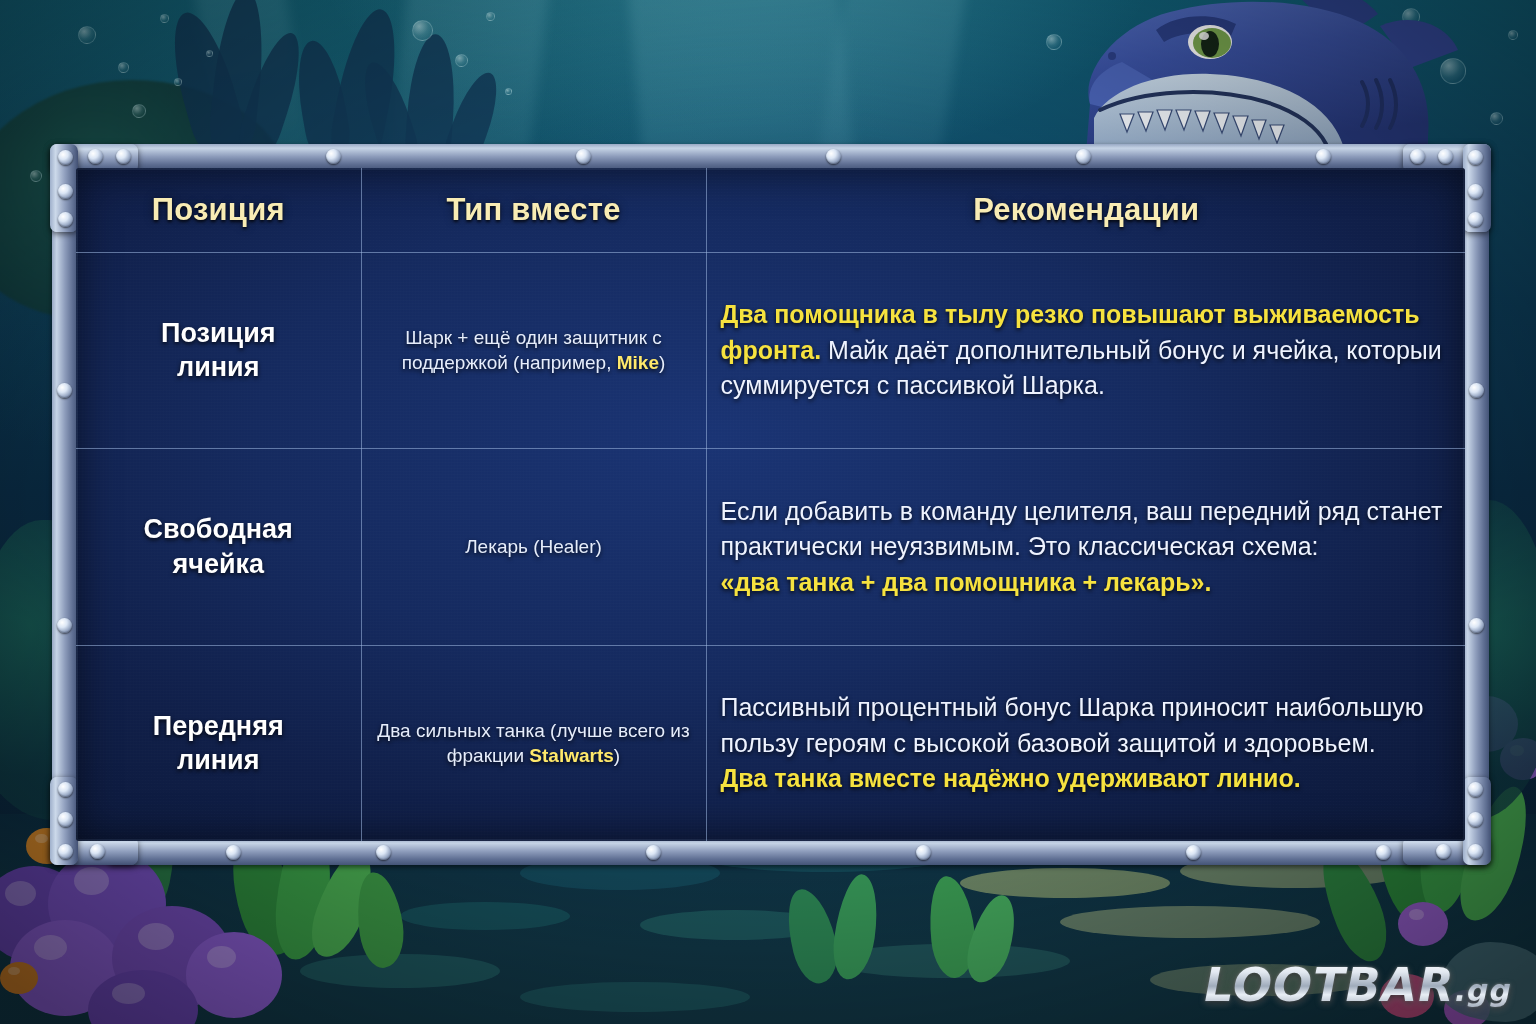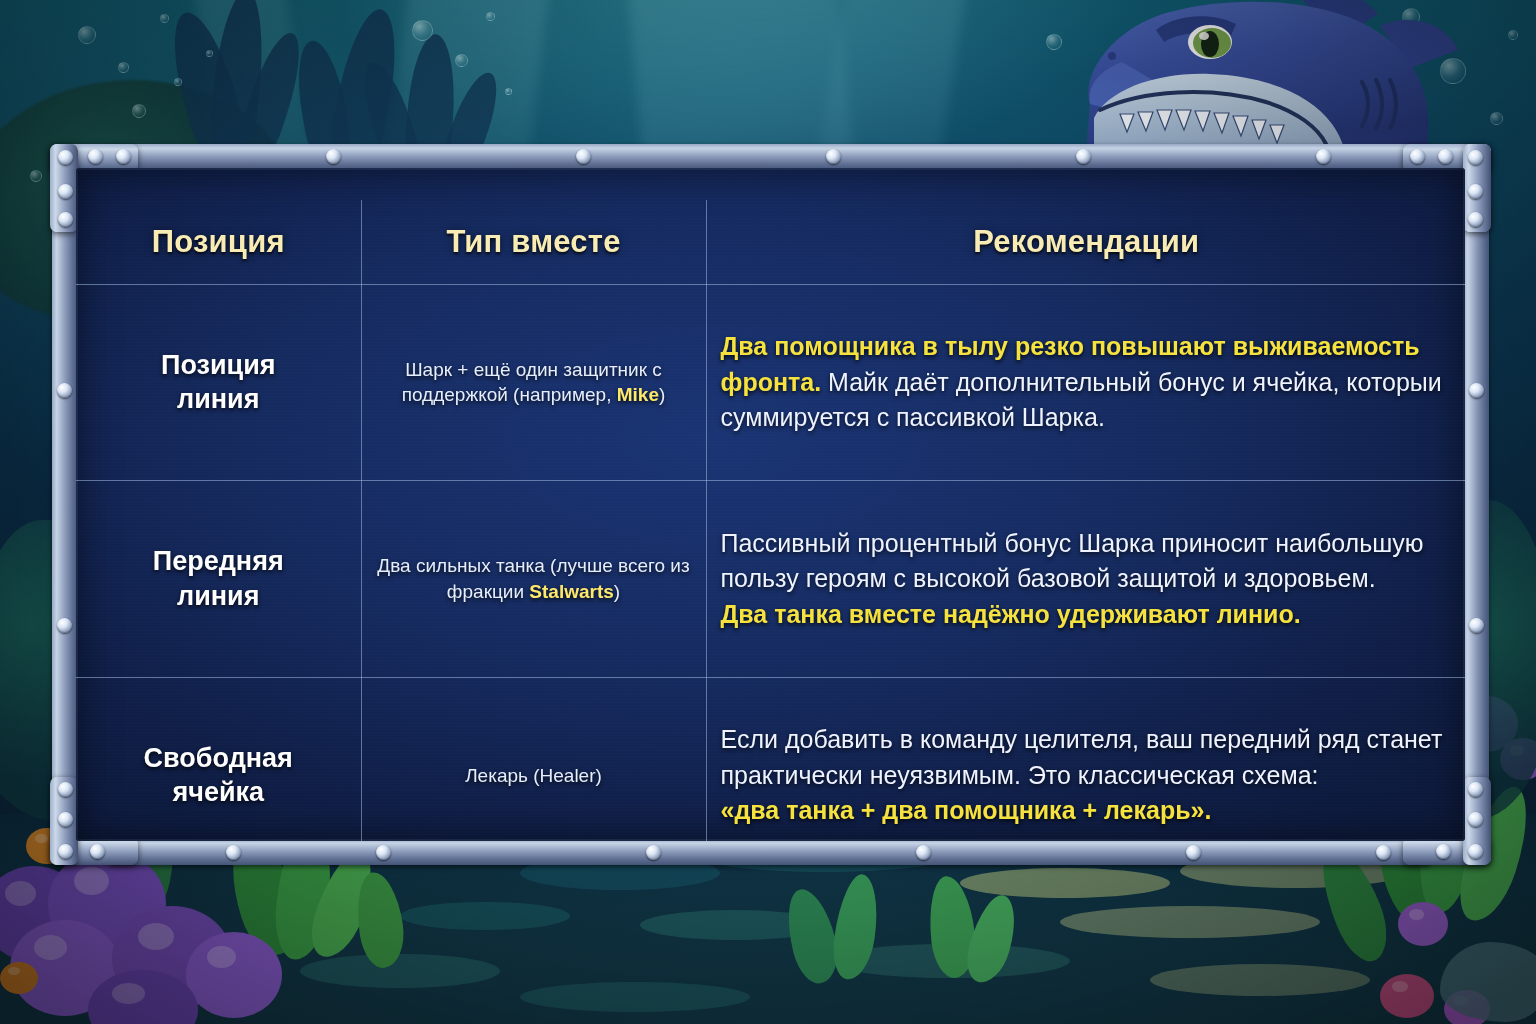--- a/index.html
+++ b/index.html
@@ -139,21 +139,20 @@
       repeating-linear-gradient(0deg, rgba(255,255,255,.05) 0 1px, rgba(0,0,0,0) 1px 3px),
       repeating-linear-gradient(90deg, rgba(255,255,255,.04) 0 1px, rgba(0,0,0,0) 1px 3px);
   }
 
   
   table.tbl {
     position:relative;
     width:100%; height:100%;
     border-collapse: collapse;
     table-layout: fixed;
-    margin-top: 32px;
   }
   table.tbl td, table.tbl th {
     border: 1px solid rgba(160,185,225,.55);
     vertical-align: middle;
     padding: 6px 14px;
   }
   table.tbl tr:first-child th { border-top: none; }
   table.tbl tr:last-child td  { border-bottom: none; }
   table.tbl th:first-child, table.tbl td:first-child { border-left:none; }
   table.tbl th:last-child,  table.tbl td:last-child  { border-right:none; }
@@ -474,44 +473,47 @@
             <td class="type-cell">
               <span>Шарк + ещё один защитник с поддержкой (например, </span><span class="hl-soft">Mike</span><span>)</span>
             </td>
             <td class="rec-cell">
               <span class="hl">Два помощника в тылу резко повышают выживаемость фронта.</span><span> Майк даёт дополнительный бонус и ячейка, которыи суммируется с пассивкой Шарка.</span>
             </td>
           </tr>
 
           <tr>
             <td class="pos-cell">
+              <span>Свободная</span><br>
+              <span>ячейка</span>
+            </td>
+            <td class="type-cell">
+              <span>Лекарь (Healer)</span>
+            </td>
+            <td class="rec-cell">
+              <span>Если добавить в команду целителя, ваш передний ряд станет практически неуязвимым. Это классическая схема: </span><br>
+              <span class="hl">«два танка + два помощника + лекарь».</span>
+            </td>
+          </tr>
+
+          <tr>
+            <td class="pos-cell">
               <span>Передняя</span><br>
               <span>линия</span>
             </td>
             <td class="type-cell">
               <span>Два сильных танка (лучше всего из фракции </span><span class="hl-soft">Stalwarts</span><span>)</span>
             </td>
             <td class="rec-cell">
               <span>Пассивный процентный бонус Шарка приносит наибольшую пользу героям с высокой базовой защитой и здоровьем.</span><br>
               <span class="hl">Два танка вместе надёжно удерживают линио.</span>
-            </td>
-          </tr>
-
-          <tr>
-            <td class="pos-cell">
-              <span>Свободная</span><br>
-              <span>ячейка</span>
-            </td>
-            <td class="type-cell">
-              <span>Лекарь (Healer)</span>
-            </td>
-            <td class="rec-cell">
-              <span>Если добавить в команду целителя, ваш передний ряд станет практически неуязвимым. Это классическая схема: </span><br>
-              <span class="hl">«два танка + два помощника + лекарь».</span>
             </td>
           </tr>
         </tbody>
       </table>
     </div>
   </div>
 
+  <div class="logo">
+    <span>LOOTBAR</span><span class="gg">.gg</span>
+  </div>
 
 </div>
 
 </body></html>

